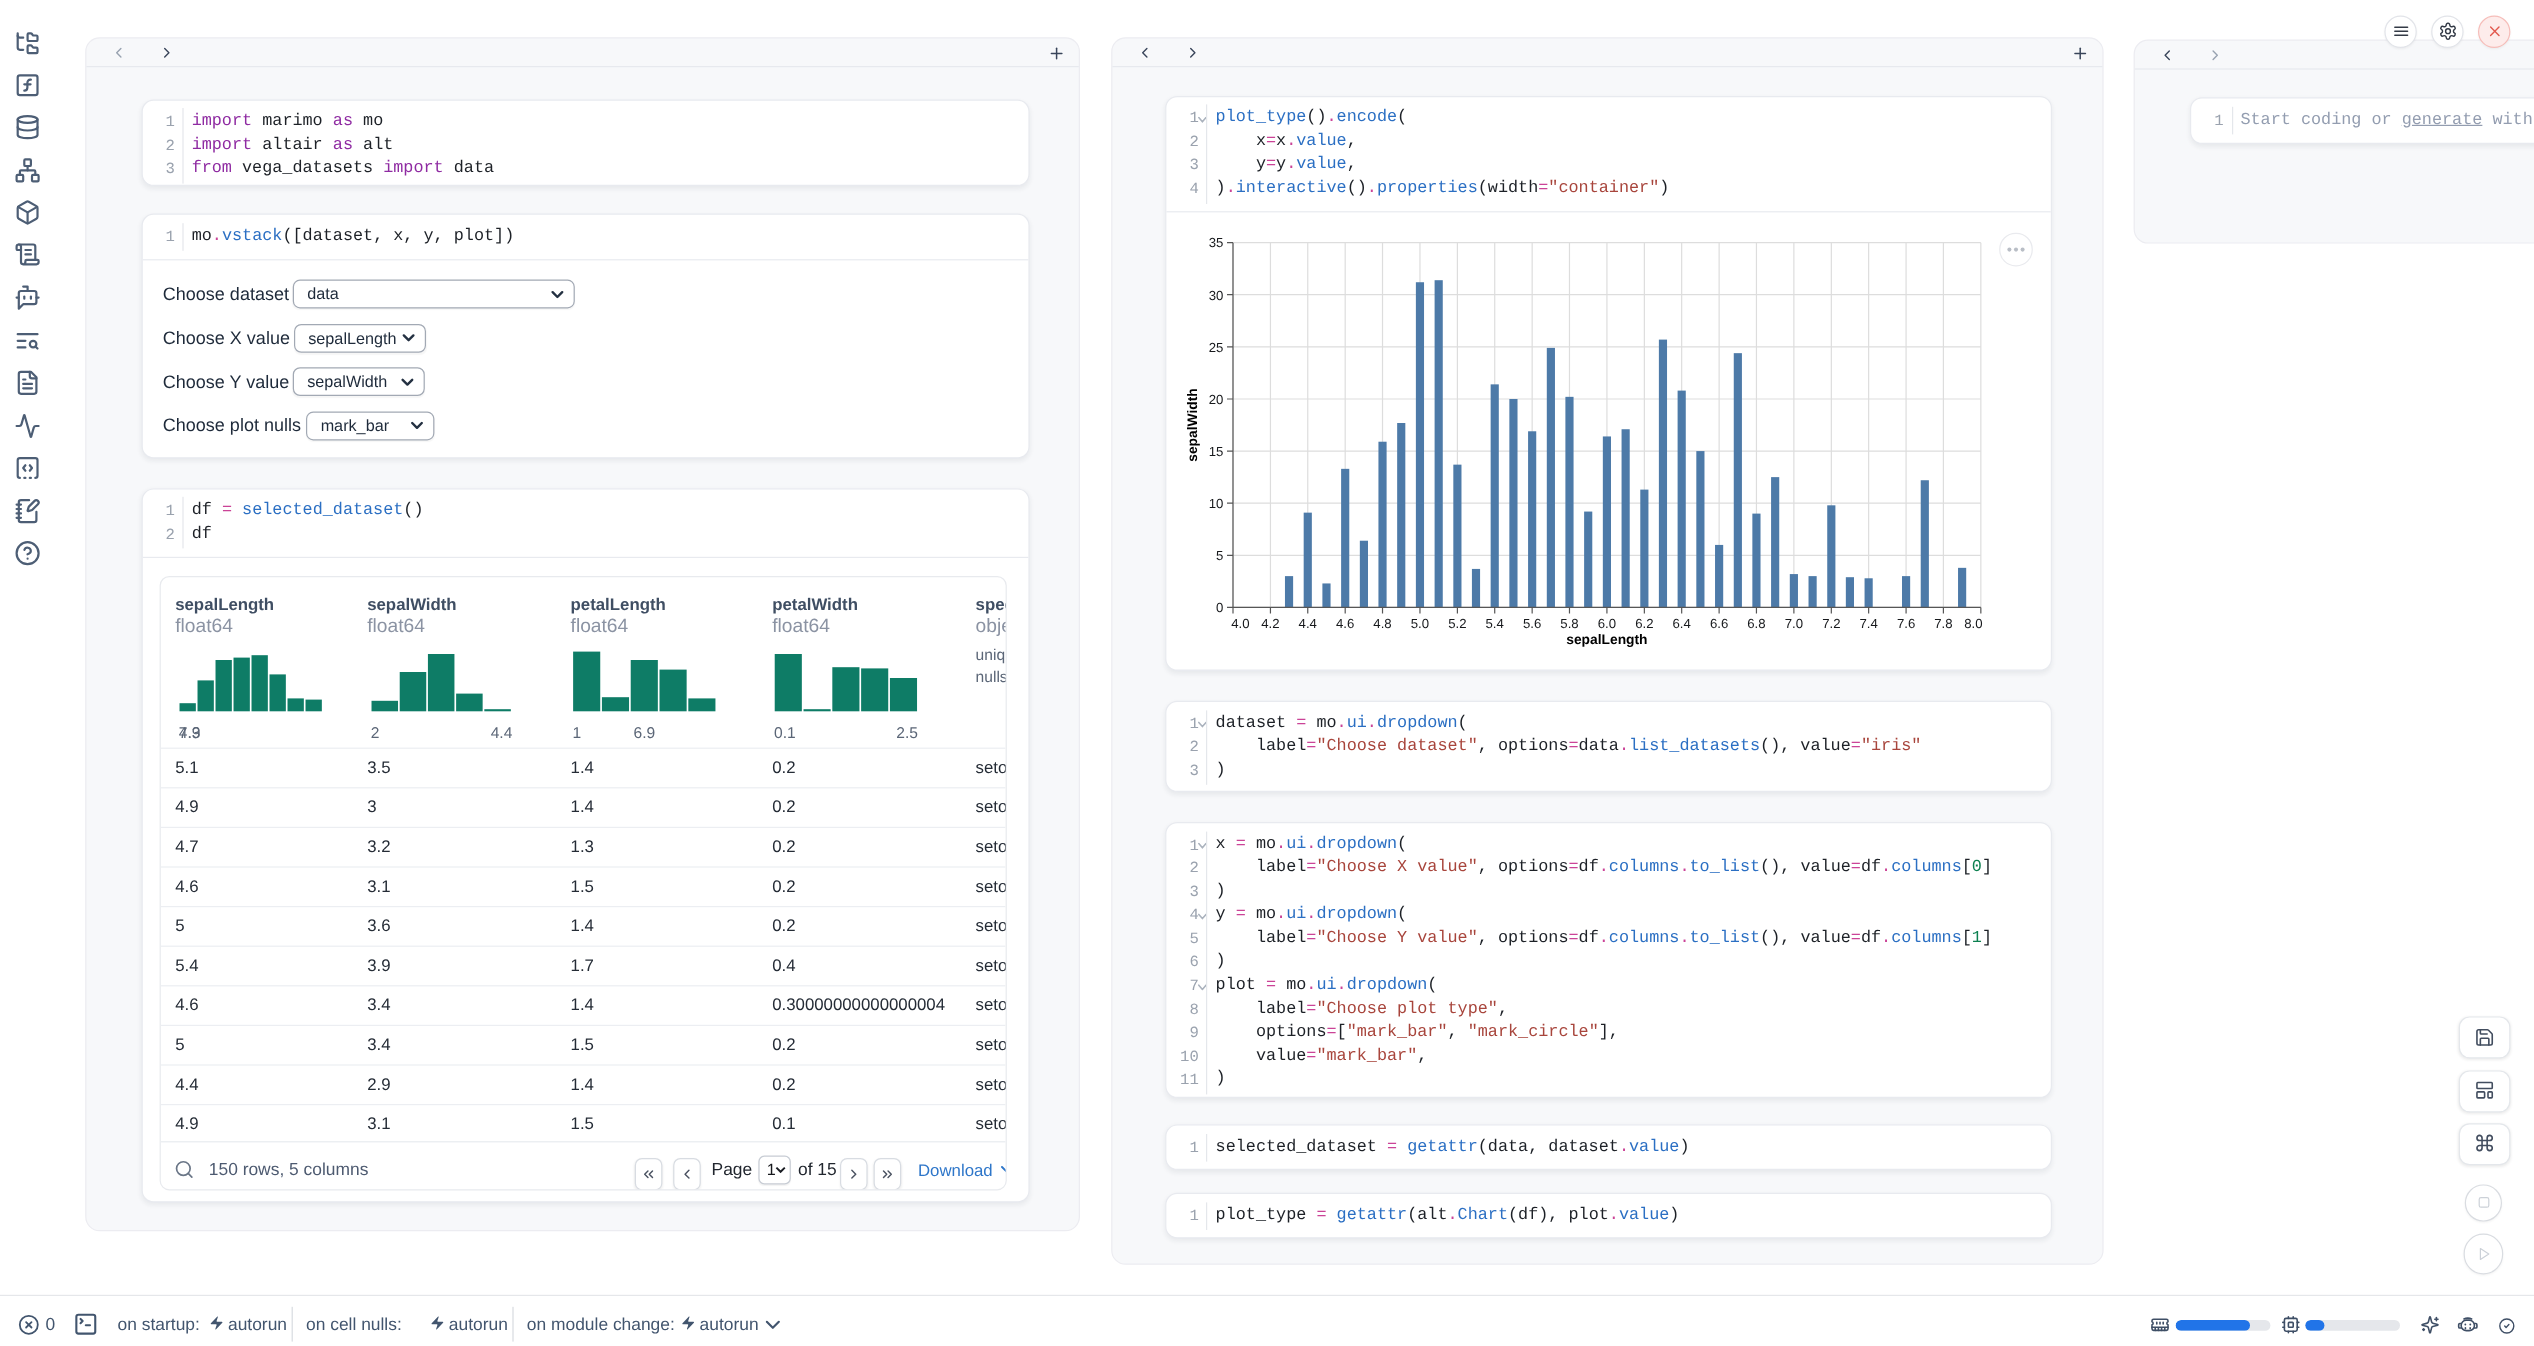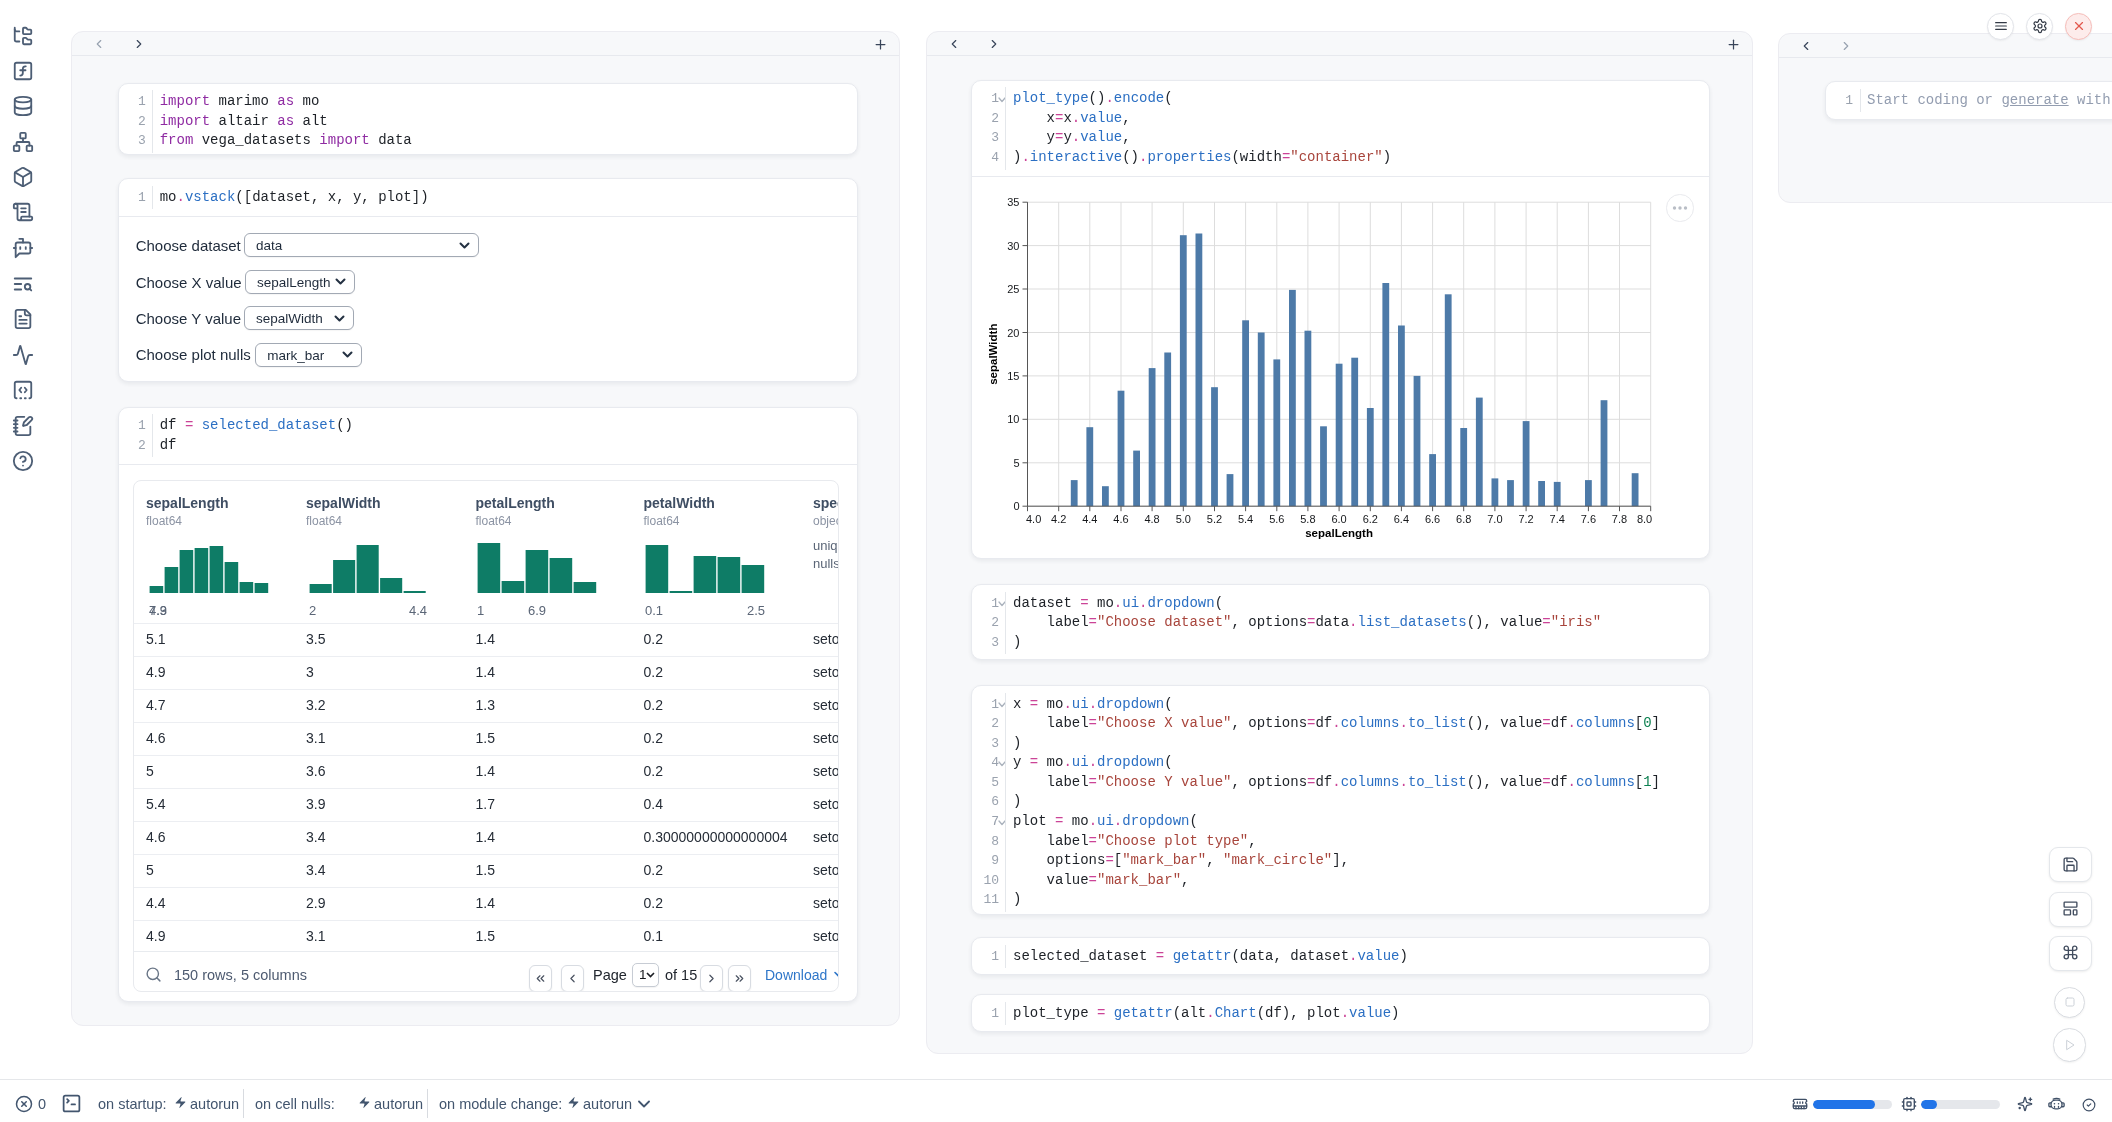--- a/index.html
+++ b/index.html
@@ -13,21 +13,21 @@
  line-height:19.6px;white-space:pre;color:#1d2127}
 .gut{position:absolute;font-family:"Liberation Mono",monospace;font-size:13px;
  line-height:19.6px;color:#9aa2ae;text-align:right;white-space:pre}
 .gsep{position:absolute;width:1px;background:#e4e7eb}
 .divd{position:absolute;left:0;right:0;height:1px;background:#e8eaef}
 .k{color:#8f2ba2}.f{color:#2b6fc3}.o{color:#cb4397}.s{color:#a8453c}.n{color:#0c8050}
 .lbl{position:absolute;font-size:15px;color:#1e2a3a;white-space:nowrap}
 .sel{position:absolute;background:#fff;border:1px solid #a2a9b4;border-radius:6px;
  font-size:13.5px;color:#1e2a3a;white-space:nowrap;box-shadow:0 1px 1px rgba(0,0,0,0.04)}
 .th{position:absolute;font-size:14px;font-weight:bold;color:#3f4e63;white-space:nowrap}
-.tt{position:absolute;font-size:12px;color:#8b93a3;white-space:nowrap}
+.tt{position:absolute;font-size:16px;color:#8b93a3;white-space:nowrap}
 .td{position:absolute;font-size:14px;color:#252c36;white-space:nowrap}
 .hl{position:absolute;font-size:13px;color:#5b6677;white-space:nowrap}
 .row{position:absolute;left:0;right:0;height:33px;border-top:1px solid #eceef2}
 .pgbtn{position:absolute;background:#fff;border:1px solid #d8dce2;border-radius:6px;
  box-shadow:0 1px 2px rgba(0,0,0,0.07)}
 .sbtxt{font-size:14.5px;color:#42556e;white-space:nowrap;position:absolute}
 .circ{position:absolute;border-radius:50%;background:#fff;border:1px solid #e2e4e9;
  box-shadow:0 1px 2px rgba(0,0,0,0.05)}
 .sqbtn{position:absolute;width:43px;background:#fff;border:1px solid #e4e7eb;border-radius:9px;
  box-shadow:0 1px 2.5px rgba(0,0,0,0.08)}

